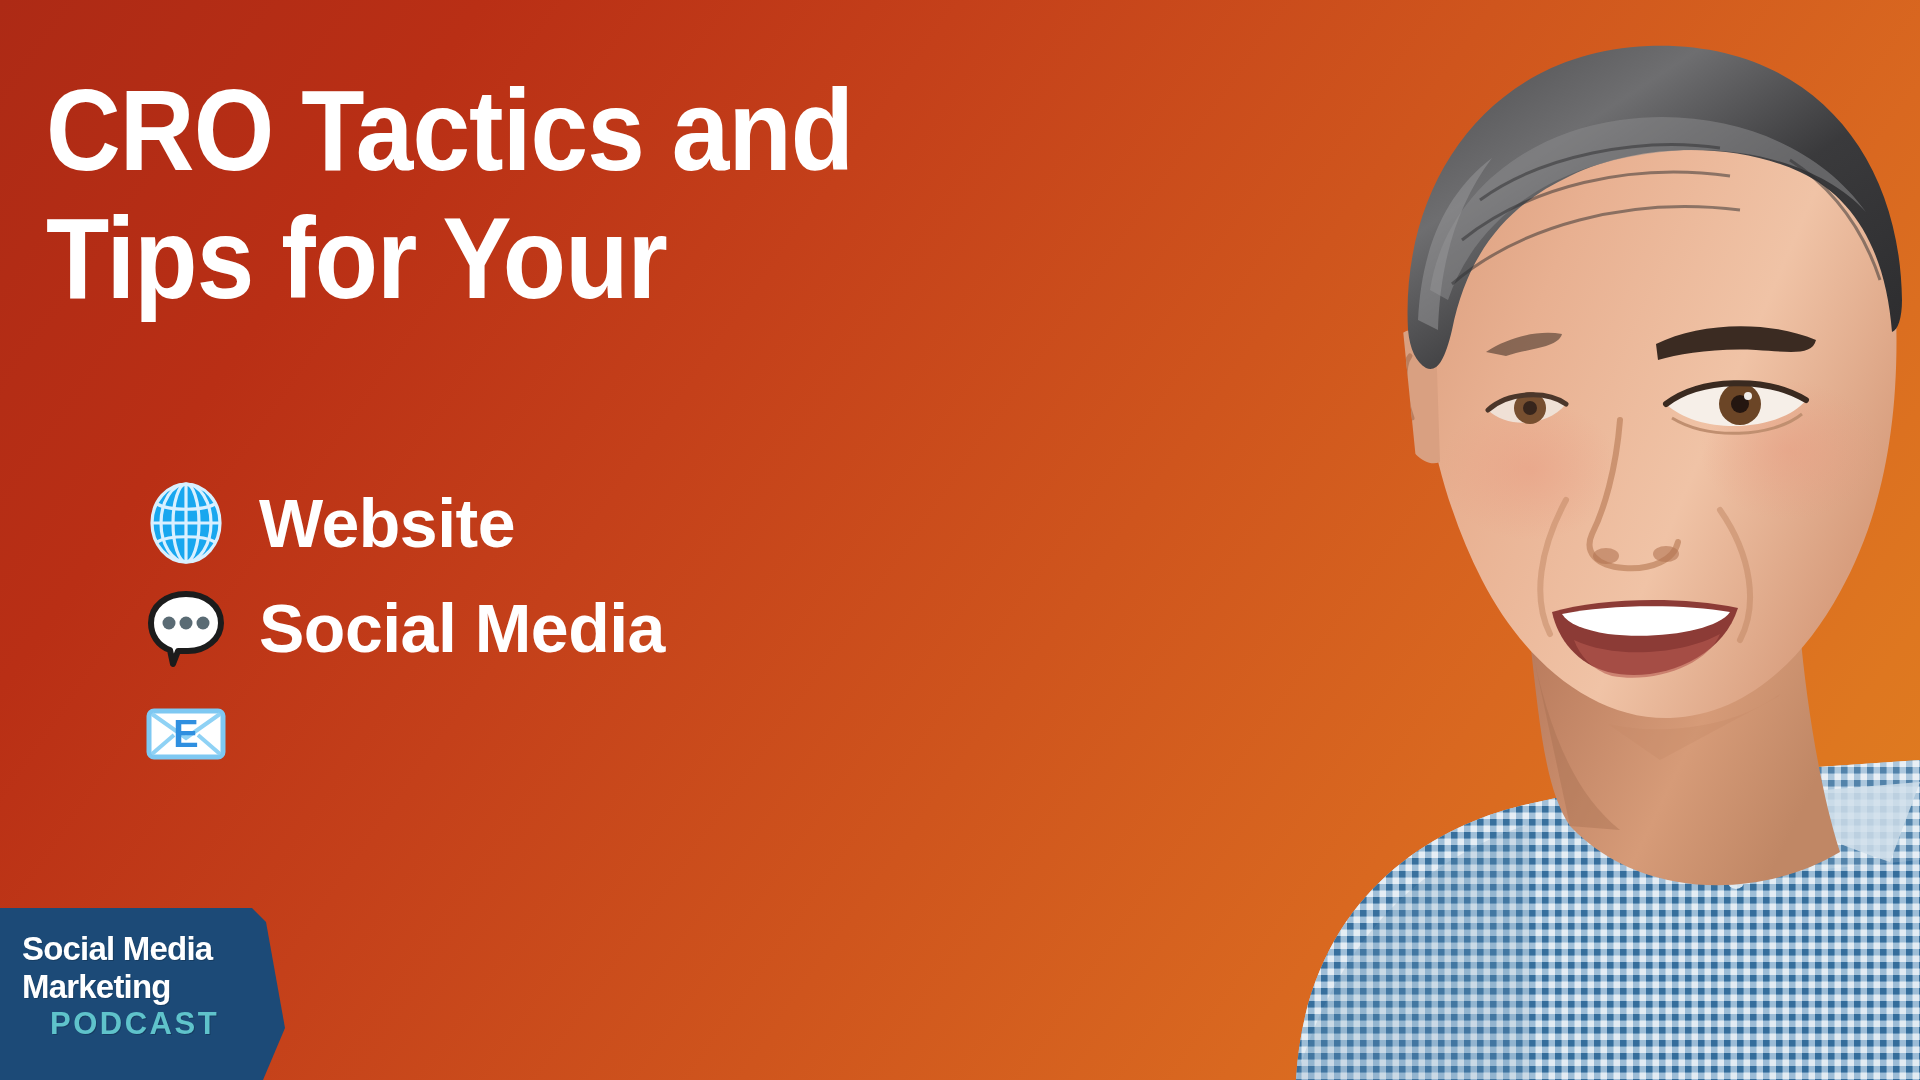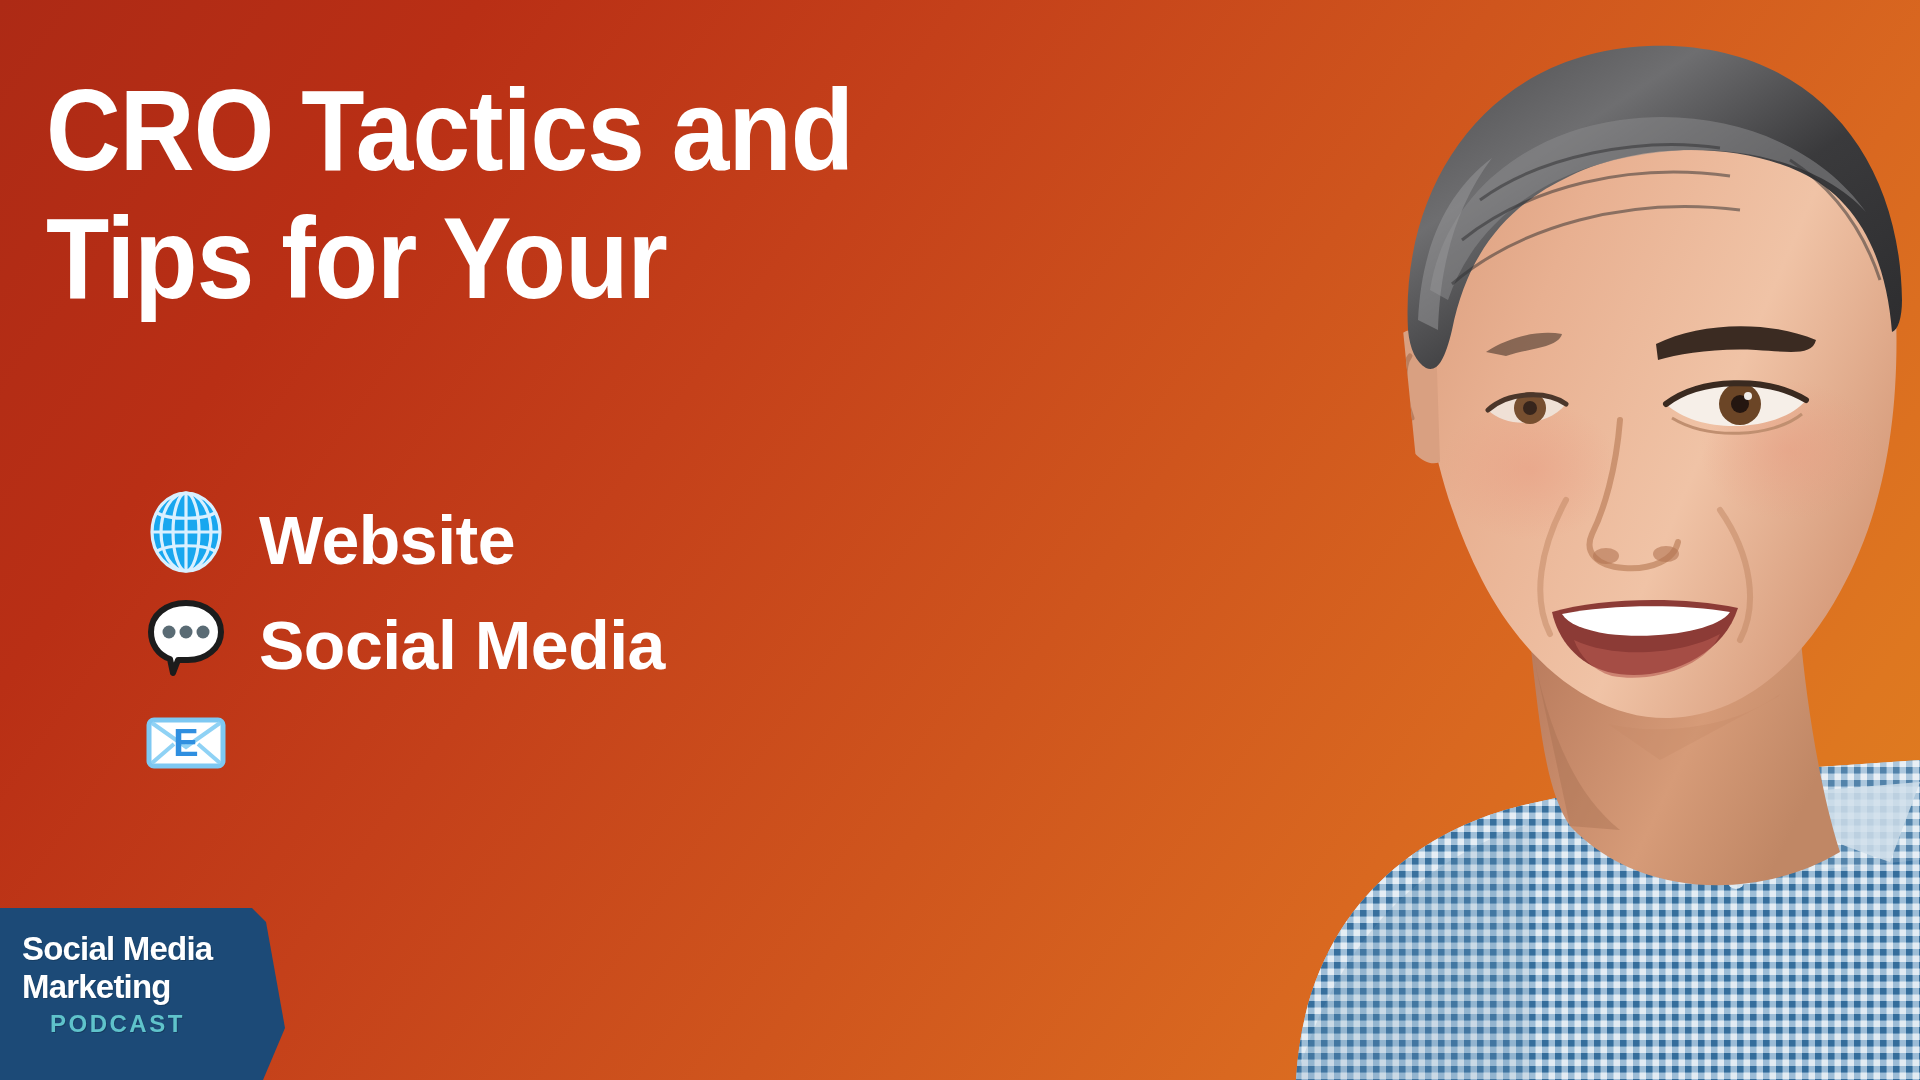--- a/index.html
+++ b/index.html
@@ -49,21 +49,21 @@
 
   
   .bullets {
     position: absolute;
     left: 143px;
     top: 470px;
     z-index: 6;
   }
   .bullet-row {
     display: flex;
-    align-items: flex-end;
+    align-items: center;
     height: 105px;
   }
   .bullet-icon {
     width: 86px;
     height: 86px;
     flex: 0 0 86px;
     display: flex;
     align-items: center;
     justify-content: center;
     margin-right: 30px;
@@ -101,21 +101,21 @@
     font-size: 33px;
     line-height: 38px;
     letter-spacing: -0.8px;
     white-space: nowrap;
     text-shadow: 1px 1px 0 rgba(0,0,0,0.18);
   }
   .badge-line3 {
     color: #5fc3cb;
     font-family: "Liberation Sans", sans-serif;
     font-weight: 700;
-    font-size: 24px;
+    font-size: 31px;
     line-height: 36px;
     letter-spacing: 2.5px;
     margin-left: 28px;
     white-space: nowrap;
     text-shadow: 1px 1px 0 rgba(0,0,0,0.18);
   }
 
   
   .portrait {
     position: absolute;

